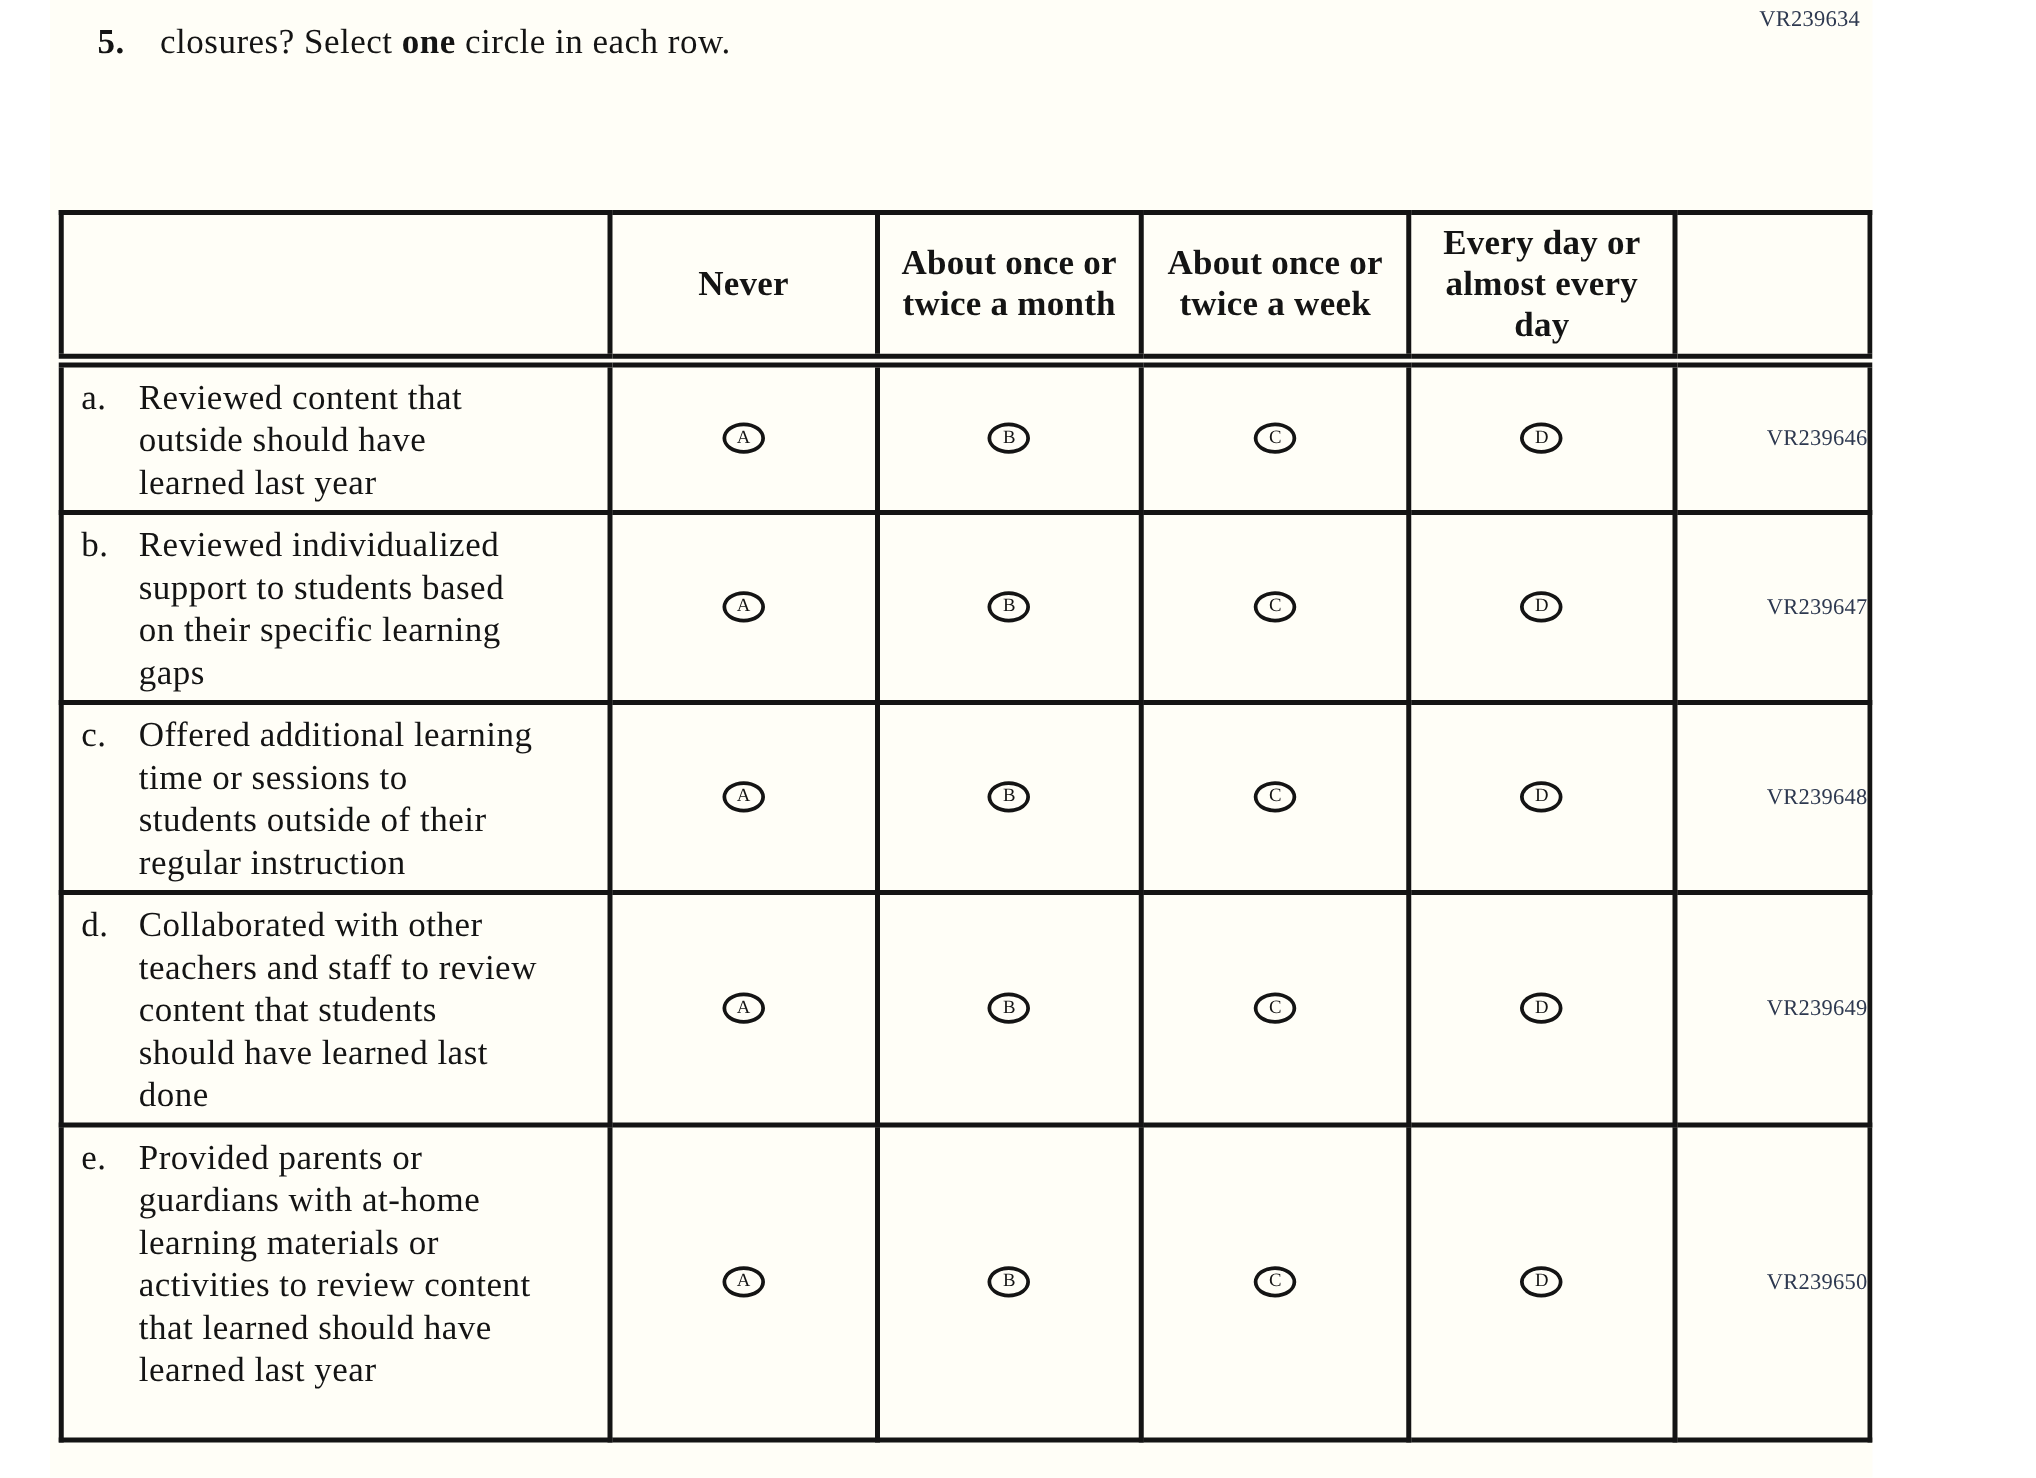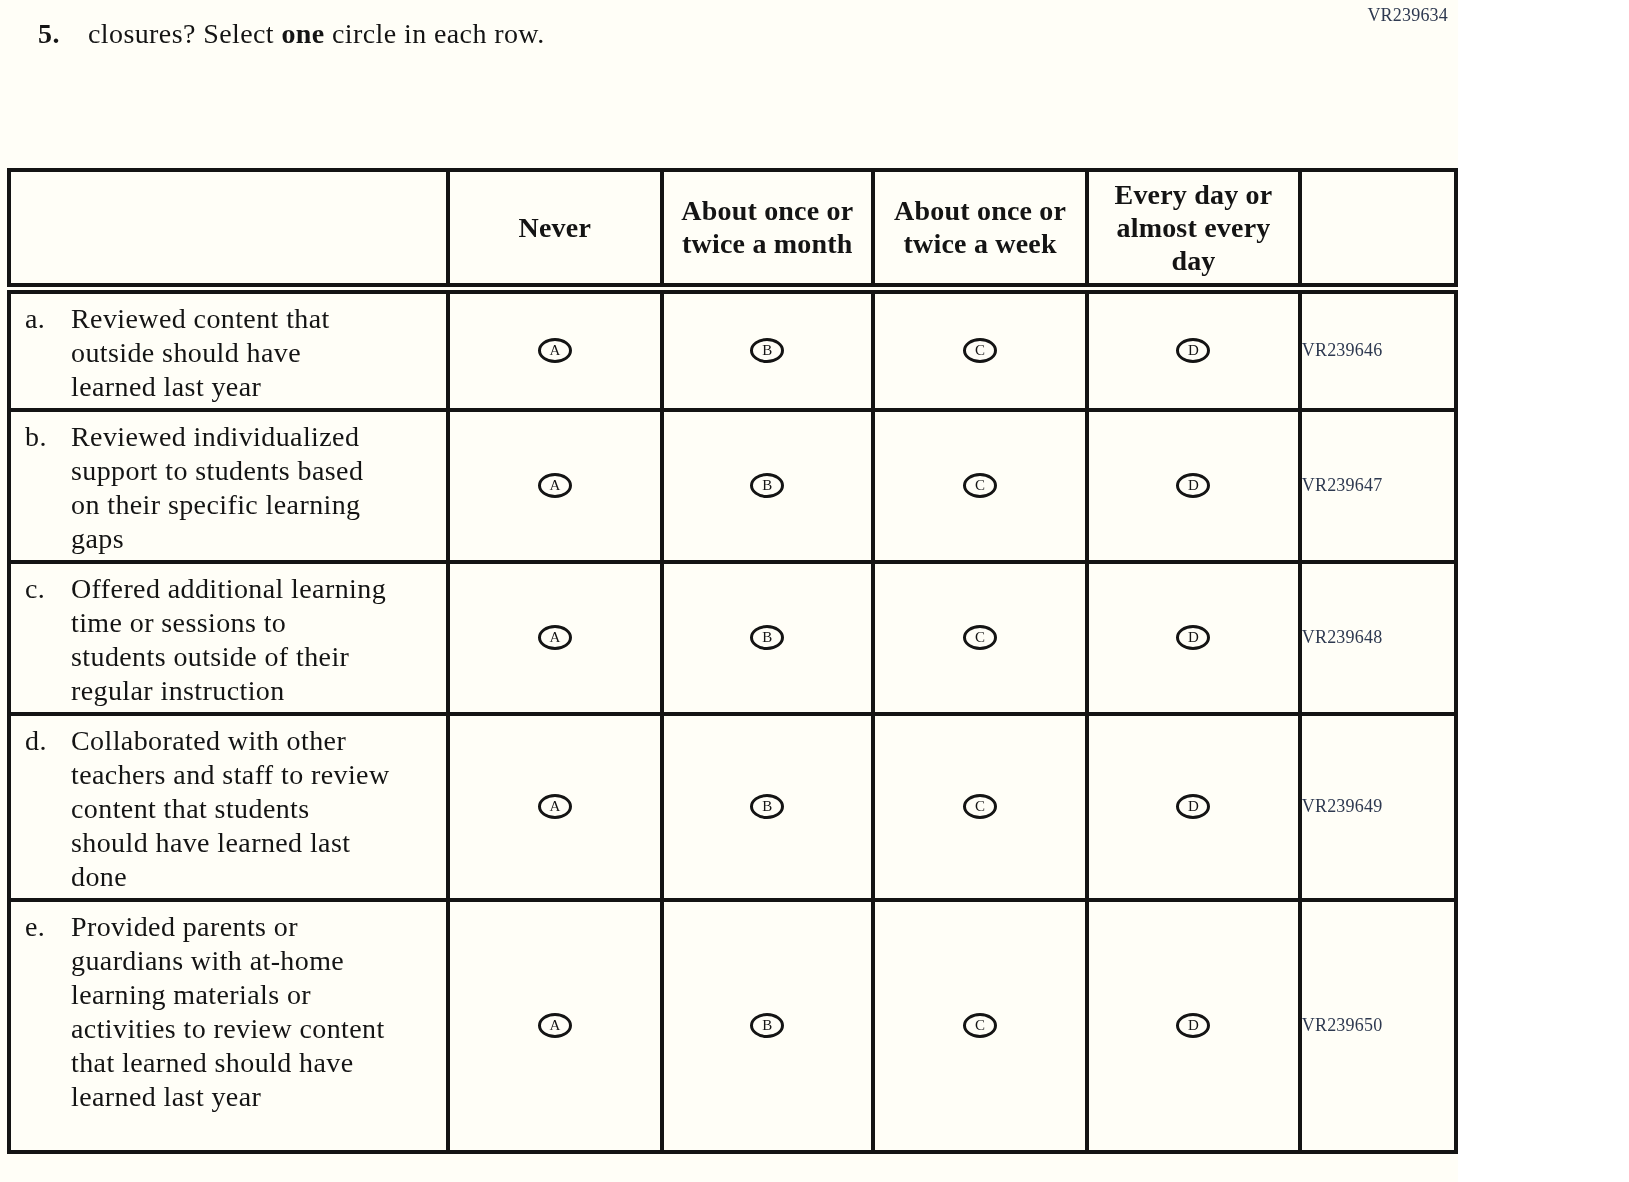--- a/index.html
+++ b/index.html
@@ -3,20 +3,21 @@
 <meta charset="utf-8">
 <style>
   html,body { margin:0; padding:0; }
   .page {
     position:relative;
     width:1458px; height:1182px;
     background: var(--paper, #fffef7);
     color: var(--ink, #141414);
     font-family: "Liberation Serif", "DejaVu Serif", serif;
     overflow:hidden;
+    margin-left:40px;
   }
   .page-code {
     position:absolute; top:5px; right:10px;
     font-size:18px; letter-spacing:0.2px;
     color: var(--code-ink, #2e3950);
   }
   .question {
     position:absolute; left:38px; top:16px;
     display:flex; align-items:flex-start;
     font-size:28px; line-height:36px; letter-spacing:0.4px;
@@ -44,21 +45,21 @@
   .bubble {
     display:inline-flex; align-items:center; justify-content:center;
     width:28px; height:19px;
     border:3px solid var(--ink, #141414);
     border-radius:50%;
     font-size:15px; line-height:1;
     background:transparent;
     cursor:pointer;
   }
   td.code-cell {
-    text-align:left; vertical-align:middle;
+    text-align:right; vertical-align:middle;
     font-size:18px; letter-spacing:0.2px;
     color: var(--code-ink, #2e3950);
   }
   tr.h-head { height:118px; }
   tr.h-a { height:110px; }
   tr.h-b { height:147px; }
   tr.h-c { height:148px; }
   tr.h-d { height:184px; }
   tr.h-e { height:252px; }
 </style>

